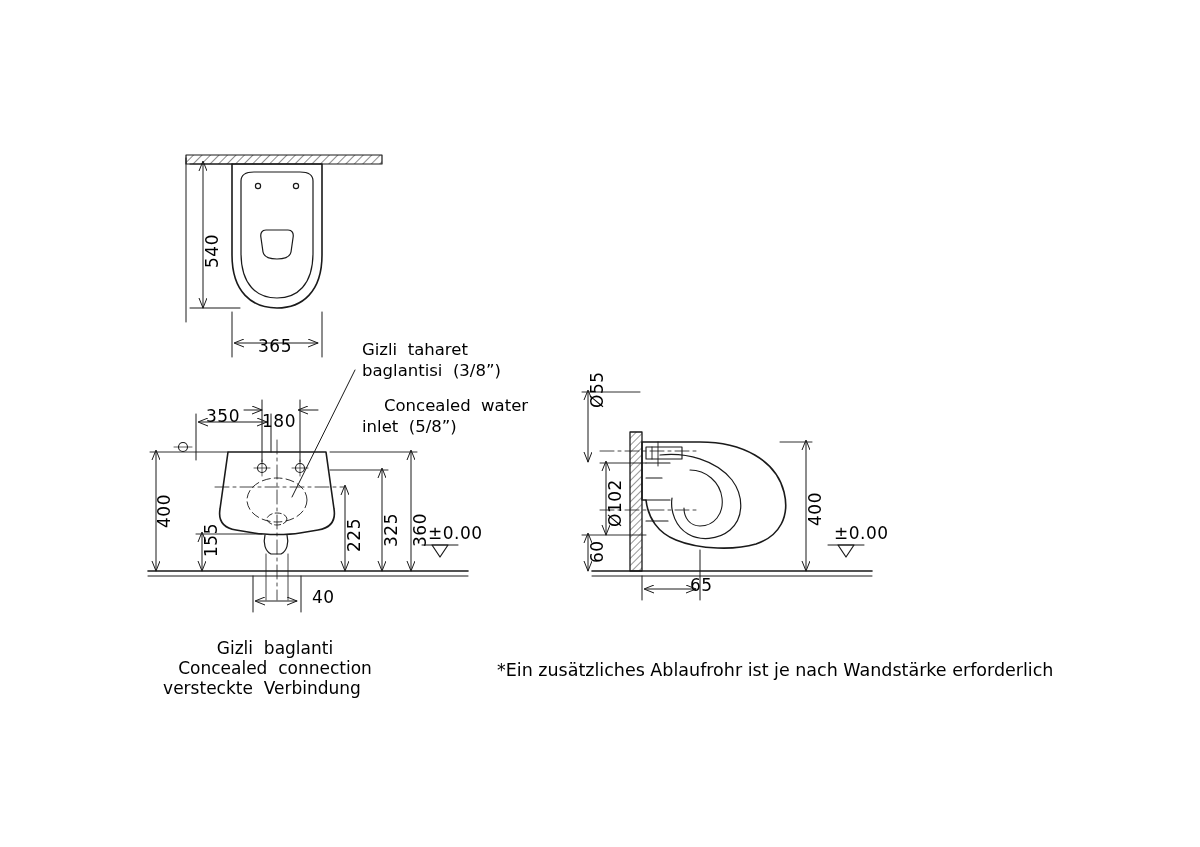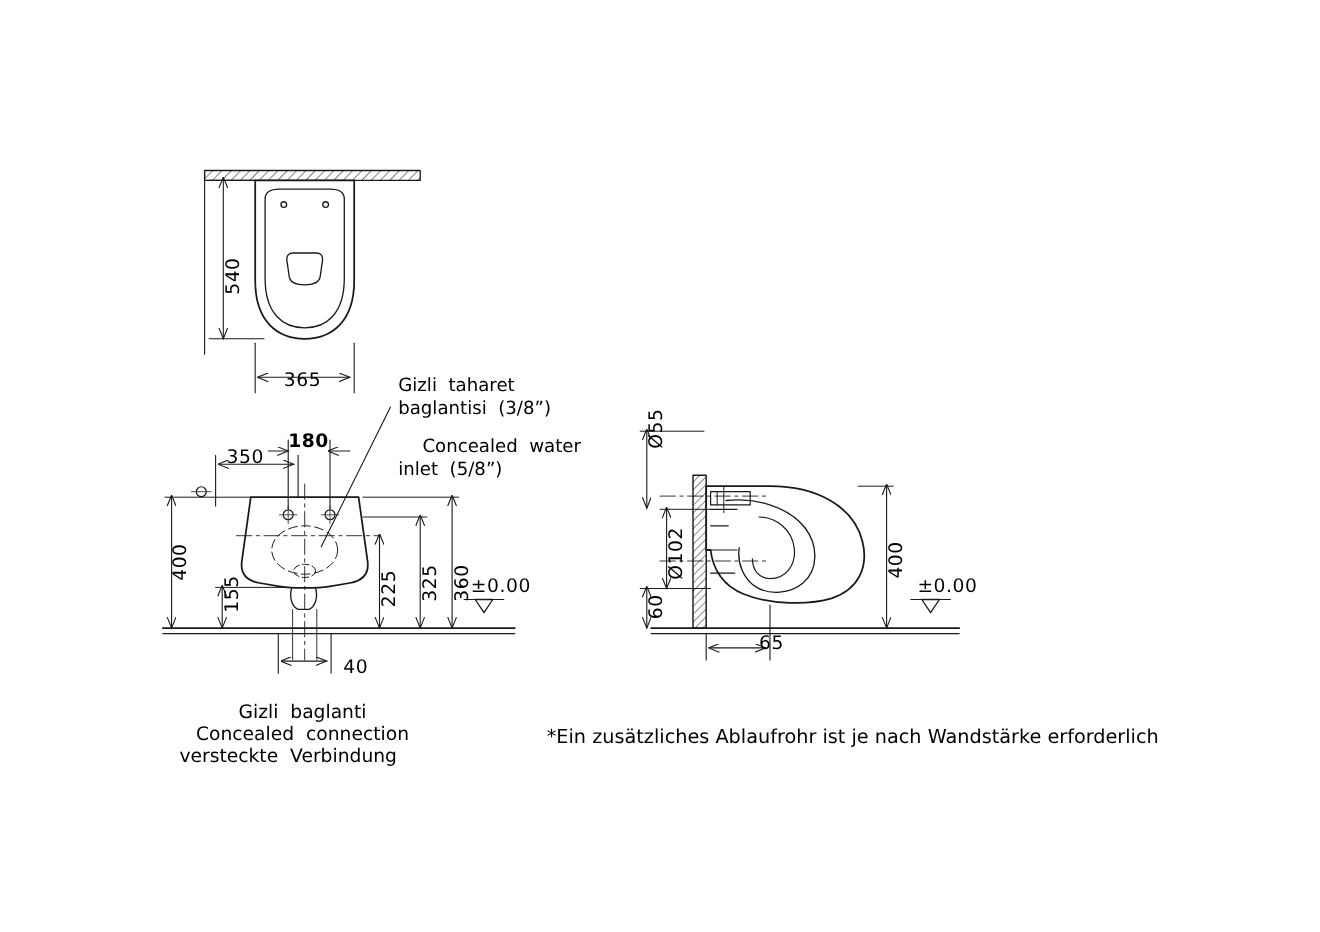--- a/index.html
+++ b/index.html
@@ -228,27 +228,27 @@
         <line x1="828" y1="545" x2="864" y2="545" stroke-width="1"></line>
       </g>
 
     </g>
   </svg>
 
   <div class="lbl rot" style="left:201px; top:268px;">540</div>
   <div class="lbl" style="left:258px; top:335px;">365</div>
 
   <div class="lbl" style="left:206px; top:405px;">350</div>
-  <div class="lbl" style="left:262px; top:390px;font-weight:bold;">180</div>
+  <div class="lbl" style="left:262px; top:410px;">180</div>
   <div class="lbl rot" style="left:153px; top:528px;">400</div>
   <div class="lbl rot" style="left:200px; top:557px;">155</div>
   <div class="lbl rot" style="left:343px; top:552px;">225</div>
   <div class="lbl rot" style="left:380px; top:547px;">325</div>
   <div class="lbl rot" style="left:409px; top:547px;">360</div>
-  <div class="lbl" style="left:312px; top:586px;margin-top:10px;">40</div>
+  <div class="lbl" style="left:312px; top:586px;">40</div>
   <div class="lbl" style="left:428px; top:522px;">±0.00</div>
 
   <div class="leadlbl" style="left:362px; top:338px;">Gizli  taharet</div>
   <div class="leadlbl" style="left:362px; top:359px;">baglantisi  (3/8”)</div>
   <div class="leadlbl" style="left:384px; top:394px;">Concealed  water</div>
   <div class="leadlbl" style="left:362px; top:415px;">inlet  (5/8”)</div>
 
   <div class="caption" style="left:175px; top:656px; width:200px;">Concealed  connection</div>
   <div class="caption" style="left:175px; top:636px; width:200px;">Gizli  baglanti</div>
   <div class="caption" style="left:162px; top:676px; width:200px;">versteckte  Verbindung</div>

